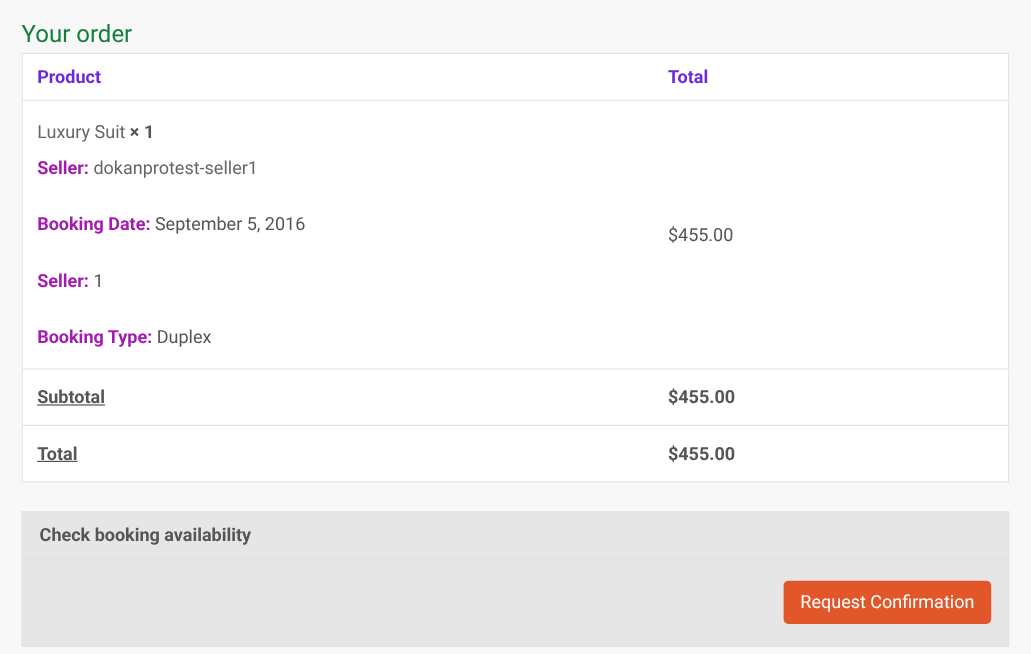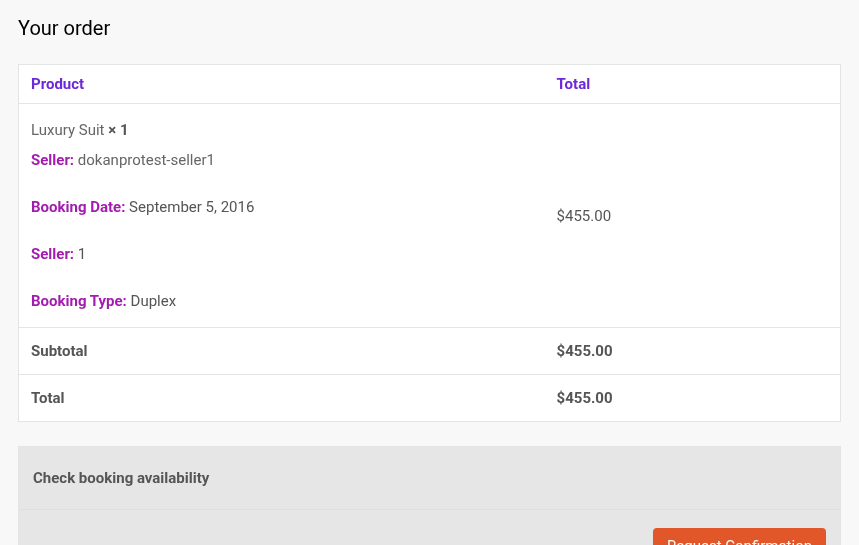--- a/index.html
+++ b/index.html
@@ -11,22 +11,22 @@
       font-family: -apple-system, BlinkMacSystemFont, "Segoe UI", Roboto, "Helvetica Neue", Arial, sans-serif;
       background: #f8f8f8;
       padding: 16px 18px;
       color: #555;
       font-size: 15px;
       width: 859px;
     }
     .section-title {
       font-size: 20px;
       font-weight: 400;
-      color: #000000;
-      margin-bottom: 24px;
+      color: #15803d;
+      margin-bottom: 4px;
     }
     .order-table {
       width: 100%;
       border: 1px solid #e4e4e4;
       border-collapse: collapse;
       background: #fff;
     }
     .order-table th {
       text-align: left;
       font-weight: 700;
@@ -60,38 +60,39 @@
       color: #a21caf;
       font-weight: 700;
     }
     .qty {
       font-weight: 700;
       color: #555;
     }
     .summary-label {
       font-weight: 700;
       color: #555;
+      text-decoration: underline;
     }
     .summary-value-bold {
       font-weight: 700;
       color: #555;
     }
     .col-product {
       width: 64%;
     }
     .col-total {
       width: 36%;
     }
     .availability-box {
       margin-top: 24px;
       border: 1px solid #e4e4e4;
       background: #e7e6e6;
     }
     .availability-header {
-      padding: 22px 14px;
+      padding: 10px 14px;
       border-bottom: 1px solid #e0dfdf;
       font-weight: 700;
       color: #555;
       font-size: 15px;
     }
     .availability-body {
       padding: 18px 14px;
       display: flex;
       justify-content: flex-end;
       align-items: center;

